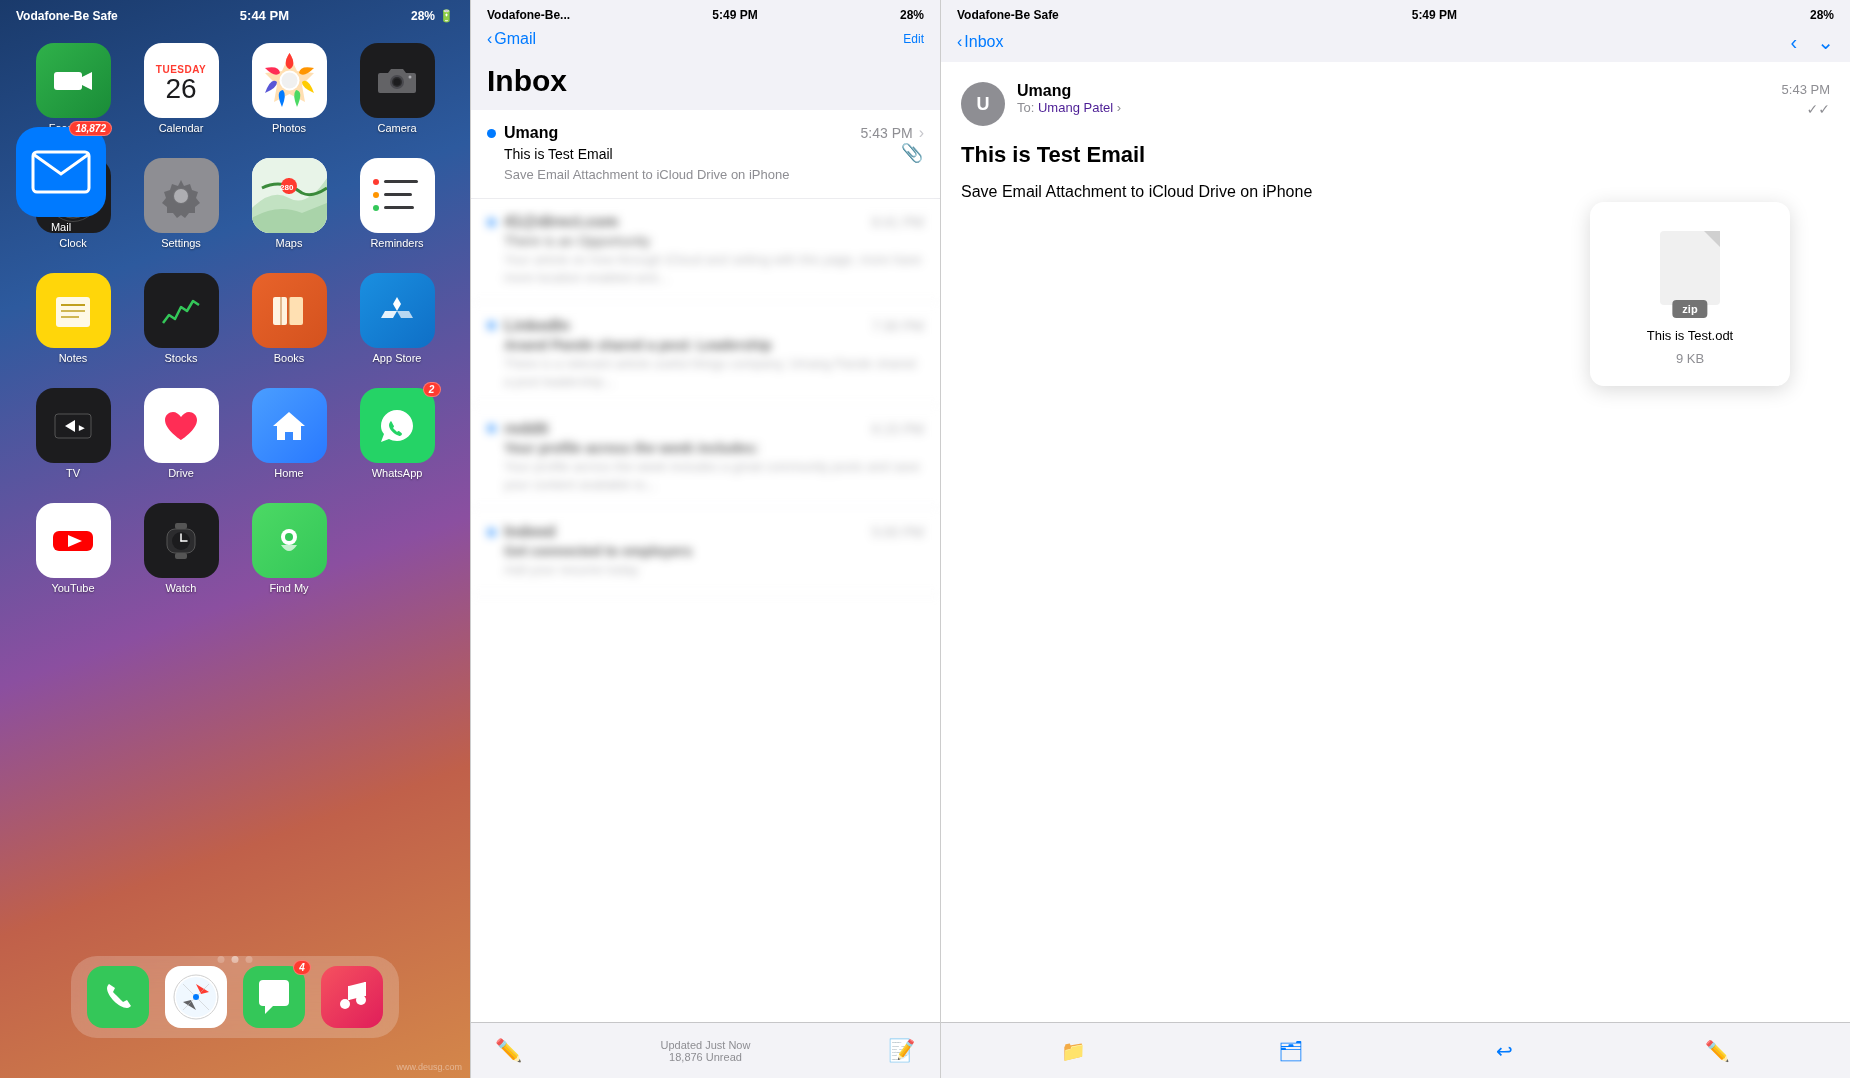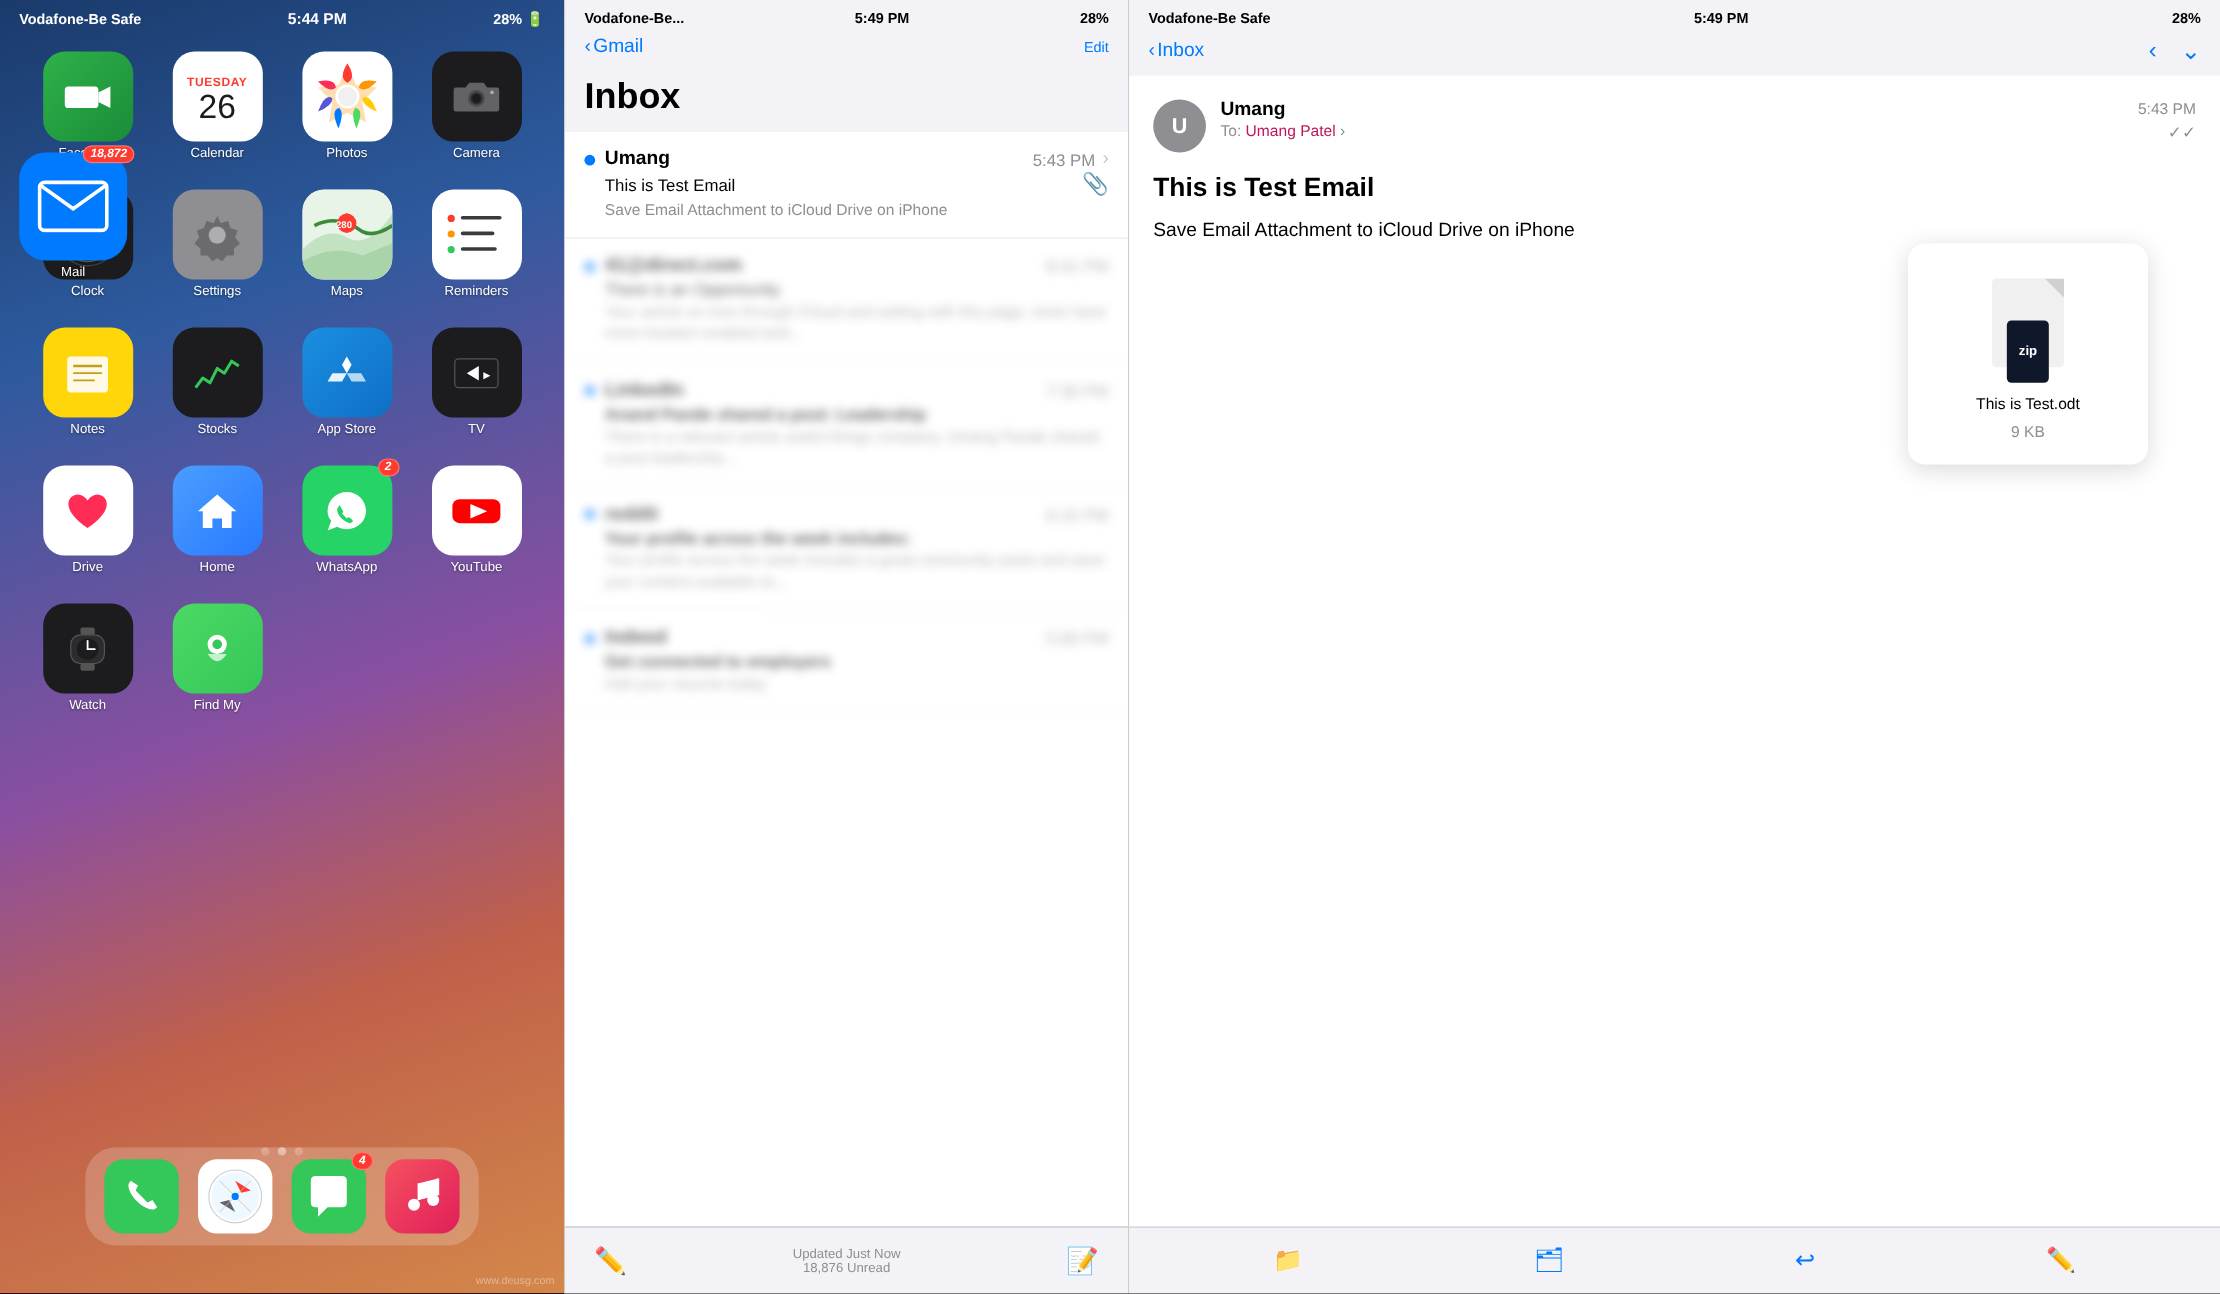--- a/index.html
+++ b/index.html
@@ -344,21 +344,21 @@
       align-items: center;
       justify-content: center;
       color: white;
       font-size: 18px;
       font-weight: 600;
       flex-shrink: 0;
     }
     .detail-meta { flex: 1; }
     .detail-sender-name { font-size: 16px; font-weight: 600; color: #000; }
     .detail-to { font-size: 13px; color: #8e8e93; }
-    .detail-to span { color: #be185d; }
+    .detail-to span { color: #4c1d95; }
     .detail-time { font-size: 13px; color: #8e8e93; }
     .detail-time-edit { display: flex; flex-direction: column; align-items: flex-end; gap: 4px; }
     .detail-check { color: #8e8e93; font-size: 14px; }
 
     .detail-subject {
       font-size: 22px;
       font-weight: 700;
       color: #000;
       margin-bottom: 12px;
     }
@@ -406,25 +406,25 @@
       width: 16px;
       height: 16px;
       background: #d0d0d0;
       clip-path: polygon(0 0, 100% 100%, 100% 0);
     }
     .zip-badge {
       position: absolute;
       bottom: -8px;
       left: 50%;
       transform: translateX(-50%);
-      background: #0f172a;
+      background: #737373;
       color: white;
       font-size: 11px;
       font-weight: 700;
-      padding: 20px 10px;
+      padding: 3px 10px;
       border-radius: 4px;
     }
     .attachment-name {
       font-size: 13px;
       color: #000;
       text-align: center;
       margin-top: 10px;
     }
     .attachment-size { font-size: 13px; color: #8e8e93; }
 
@@ -628,20 +628,31 @@
 
     <div class="app-icon-wrap">
       <div class="app-icon icon-stocks">
         <svg class="svg-icon" viewBox="0 0 44 44">
           <polyline points="4,34 10,26 16,30 22,18 28,22 34,12 40,16" stroke="#34c759" stroke-width="2.5" fill="none" stroke-linejoin="round"></polyline>
         </svg>
       </div>
       <span class="app-label">Stocks</span>
     </div>
 
+    <div class="app-icon-wrap">
+      <div class="app-icon icon-books">
+        <svg class="svg-icon" viewBox="0 0 44 44">
+          <rect x="6" y="8" width="14" height="28" rx="2" fill="#fff3e0"></rect>
+          <rect x="22" y="8" width="14" height="28" rx="2" fill="#ffe0b2"></rect>
+          <line x1="14" y1="8" x2="14" y2="36" stroke="#bf8040" stroke-width="1"></line>
+          <line x1="22" y1="8" x2="22" y2="36" stroke="#bf8040" stroke-width="1"></line>
+        </svg>
+      </div>
+      <span class="app-label">Books</span>
+    </div>
 
     <div class="app-icon-wrap">
       <div class="app-icon icon-appstore">
         <svg class="svg-icon" viewBox="0 0 44 44">
           <path d="M22 8 L26 15 L22 22 L18 15 Z" fill="white"></path>
           <path d="M10 22 L6 29 L18 29 L22 22 Z" fill="white" opacity="0.9"></path>
           <path d="M34 22 L38 29 L26 29 L22 22 Z" fill="white" opacity="0.7"></path>
         </svg>
       </div>
       <span class="app-label">App Store</span>

